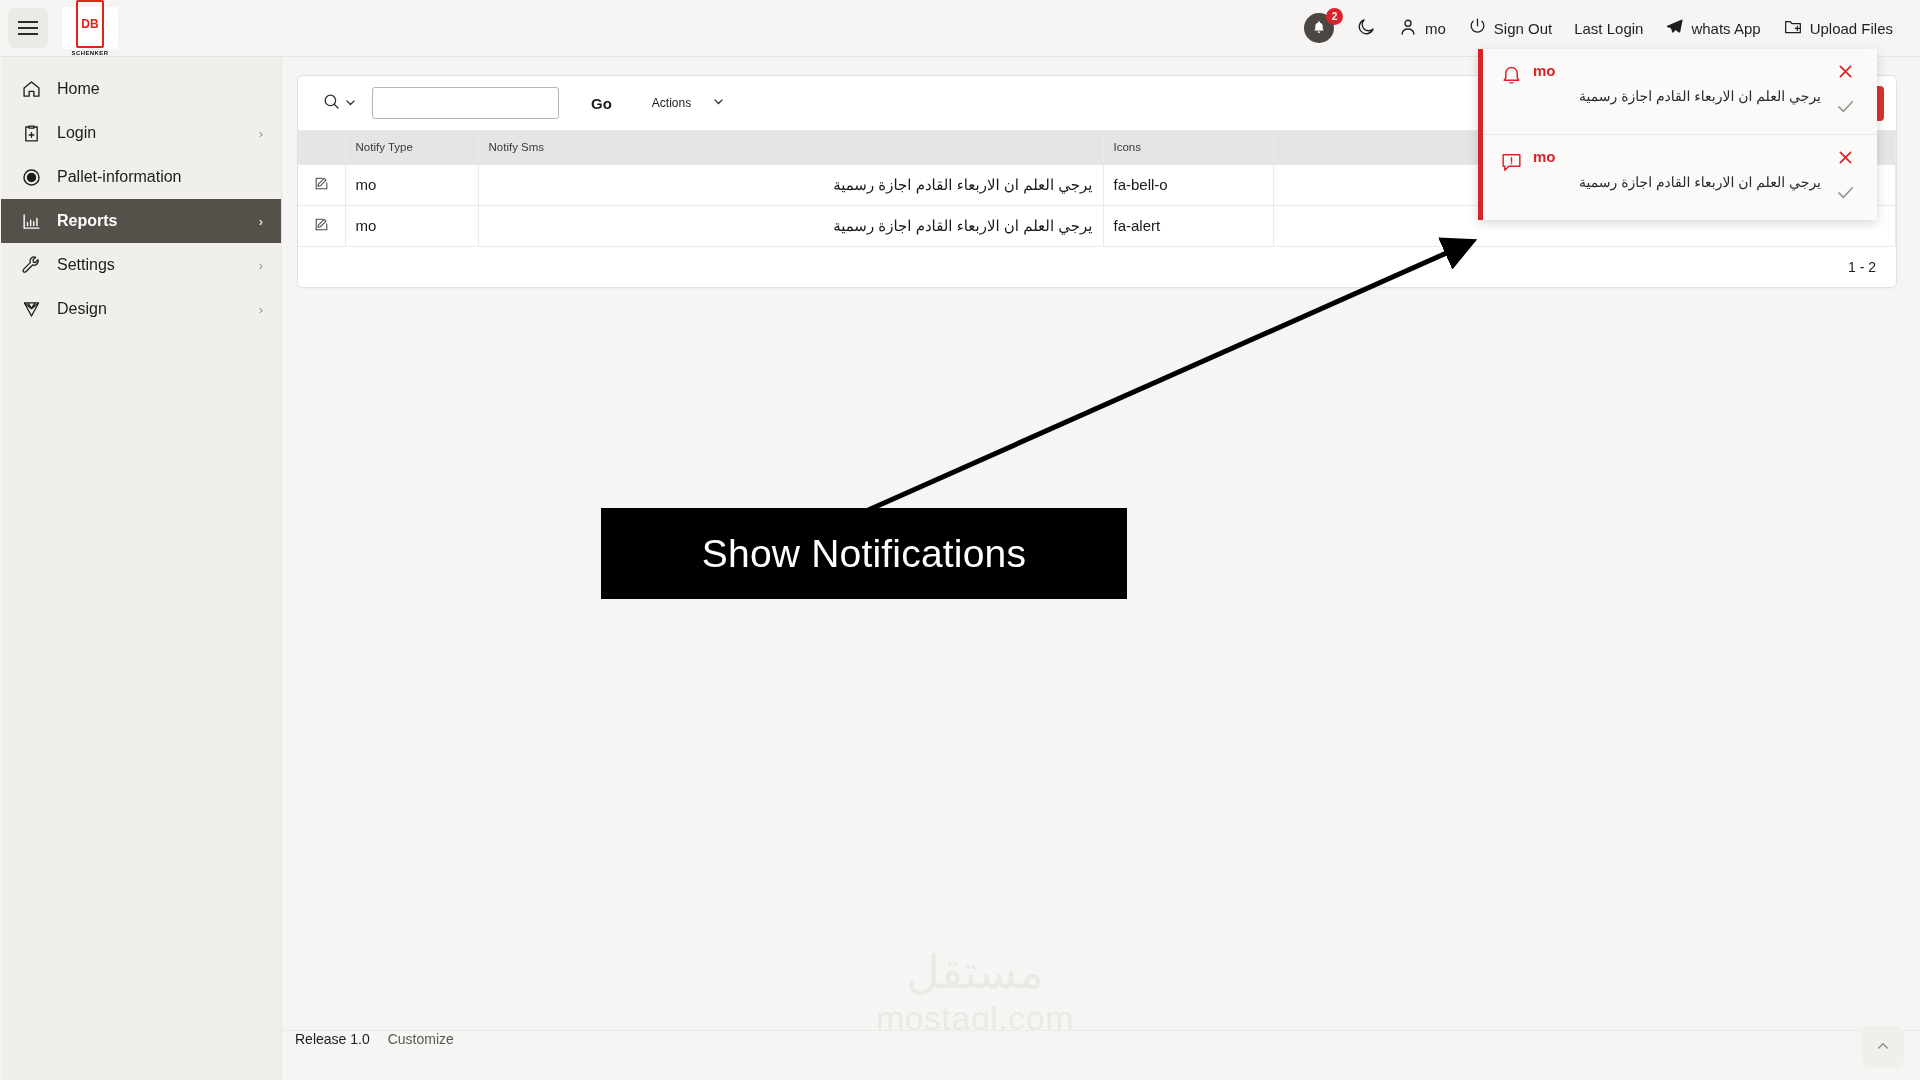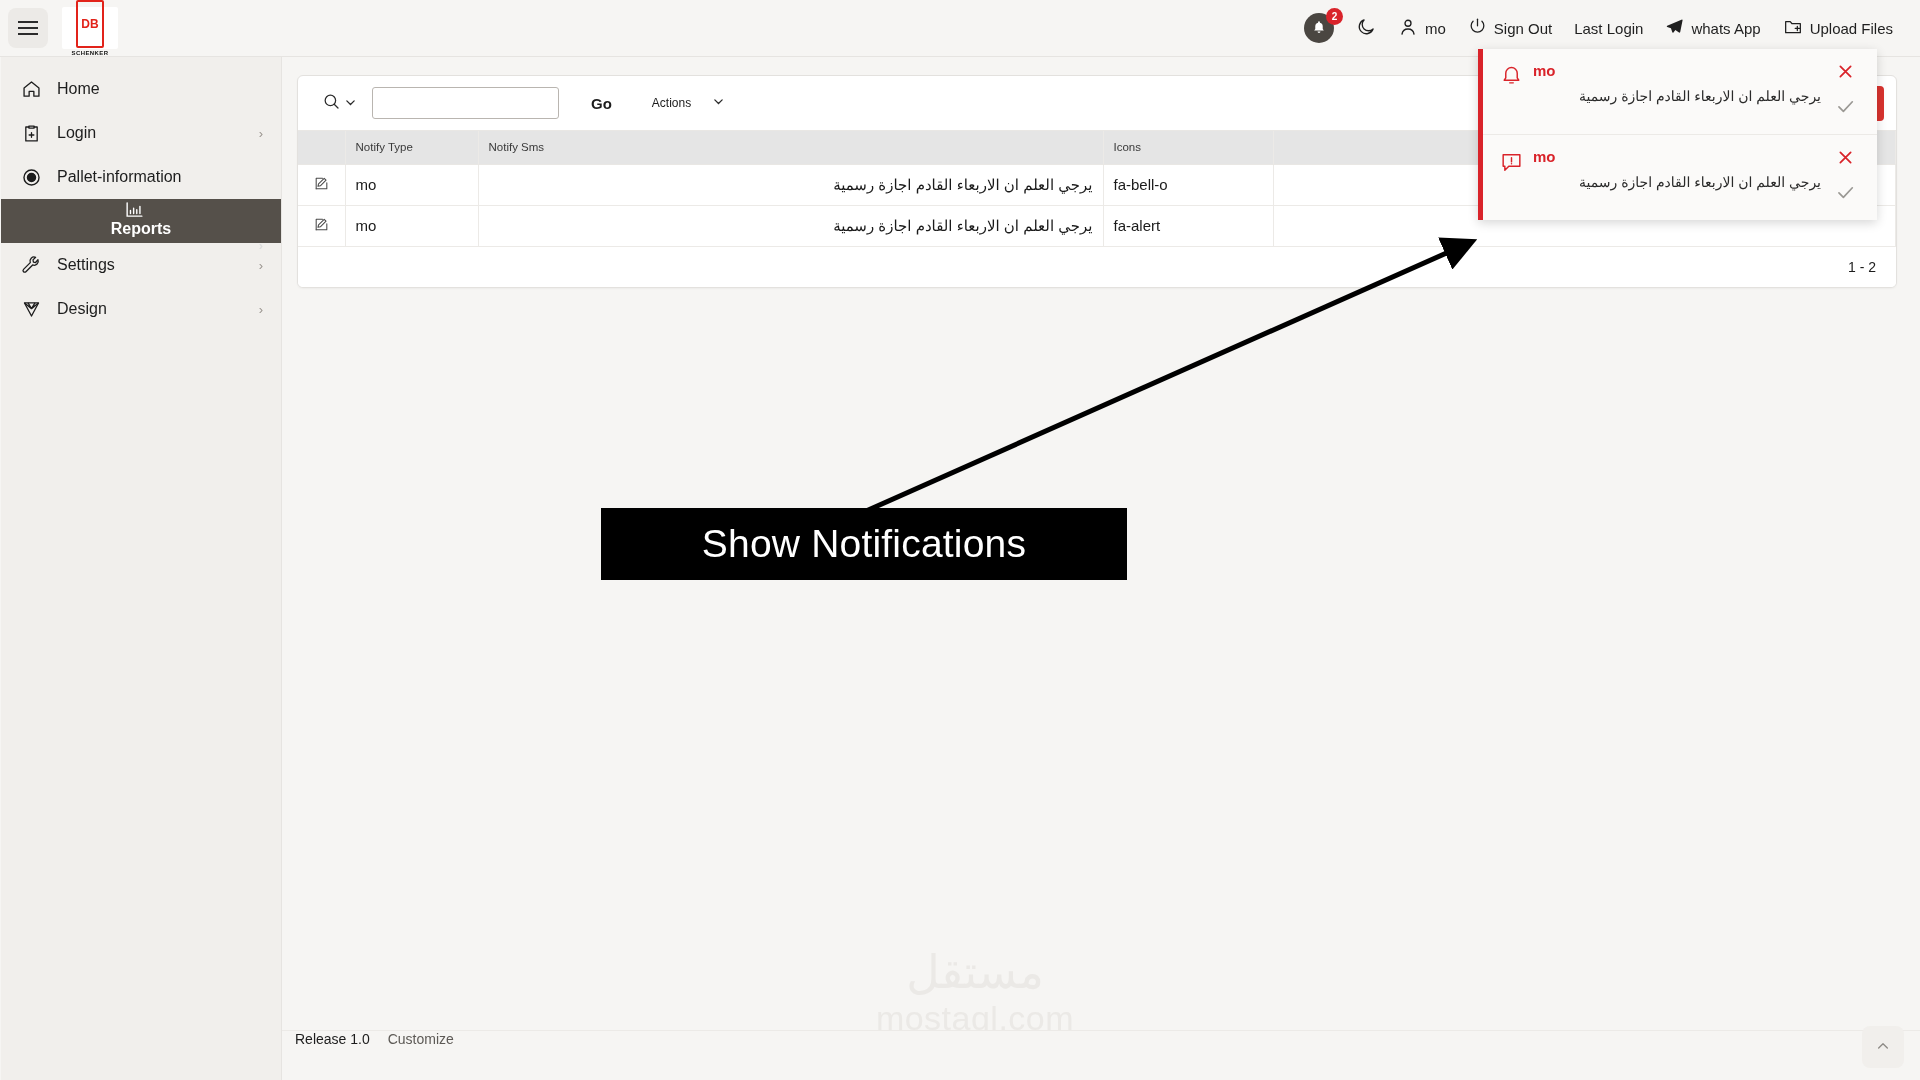--- a/index.html
+++ b/index.html
@@ -79,21 +79,21 @@
     display: flex; align-items: center;
     height: 44px; margin: 0 0px;
     padding: 0 18px; cursor: pointer;
     font-size: 16px; color: #1d1d1d;
     position: relative;
   }
   .nav-item .nav-ico {
     width: 24px; display: flex; align-items: center; justify-content: center;
     margin-right: 14px; flex: none;
   }
-  .nav-item.active { background: #55504a; color: #ffffff; font-weight: bold; flex-direction: column; }
+  .nav-item.active { background: #55504a; color: #ffffff; font-weight: bold; }
   .nav-item.active svg { stroke: #ffffff; }
   .nav-chevron {
     margin-left: auto; color: #9a958f; font-size: 13px;
   }
   .nav-item.active .nav-chevron { color: #ddd; }
 
   
   .main {
     position: absolute; top: 57px; left: 281px;
     width: 1639px; height: 1023px;
@@ -202,21 +202,21 @@
   .notif-actions {
     width: 36px; flex: none;
     display: flex; flex-direction: column; align-items: center; gap: 11px;
   }
   .notif-x { cursor: pointer; }
   .notif-check { cursor: pointer; }
 
   
   .annot-box {
     position: absolute; left: 601px; top: 508px;
-    width: 526px; height: 72px;
+    width: 526px; height: 91px;
     background: #000000;
     display: flex; align-items: center; justify-content: center;
     z-index: 60;
   }
   .annot-box span {
     color: #ffffff; font-size: 39px; letter-spacing: 0.2px;
   }
   .annot-arrow { position: absolute; left: 0; top: 0; z-index: 59; pointer-events: none; }
 
   

